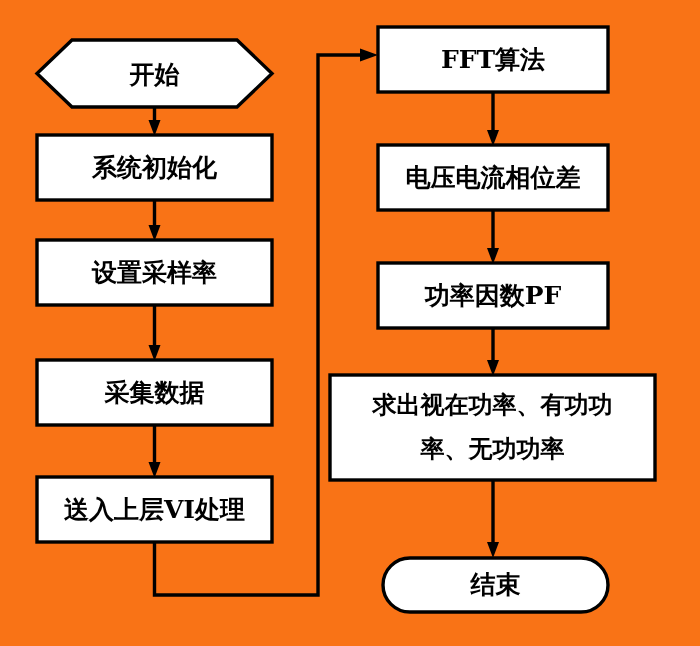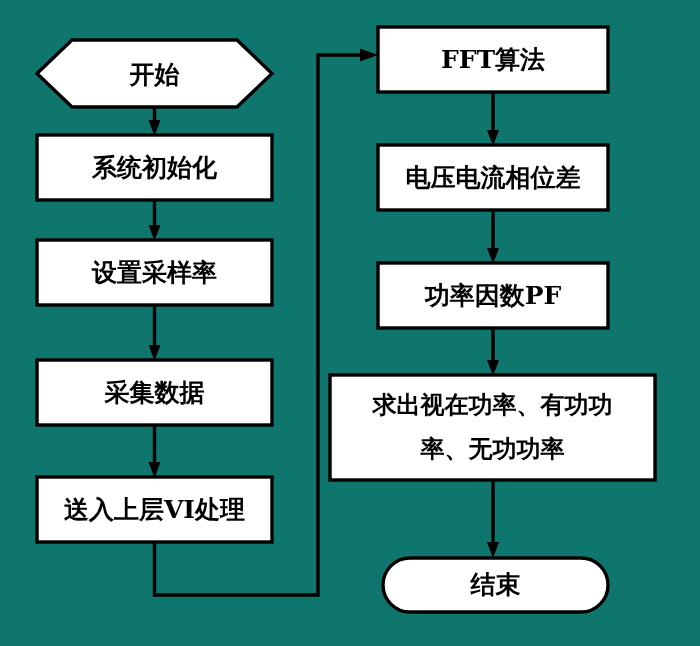--- a/index.html
+++ b/index.html
@@ -10,21 +10,21 @@
   body {
     width: 700px;
     height: 646px;
     font-family: "DejaVu Sans", "Liberation Sans", sans-serif;
     overflow: hidden;
   }
   #flowchart-root {
     position: relative;
     width: 700px;
     height: 646px;
-    background: #0f766e;
+    background: #f97316;
   }
   svg.chart-svg {
     display: block;
     width: 700px;
     height: 646px;
   }
   .node-shape {
     fill: #ffffff;
     stroke: #000000;
     stroke-width: 3.4;

